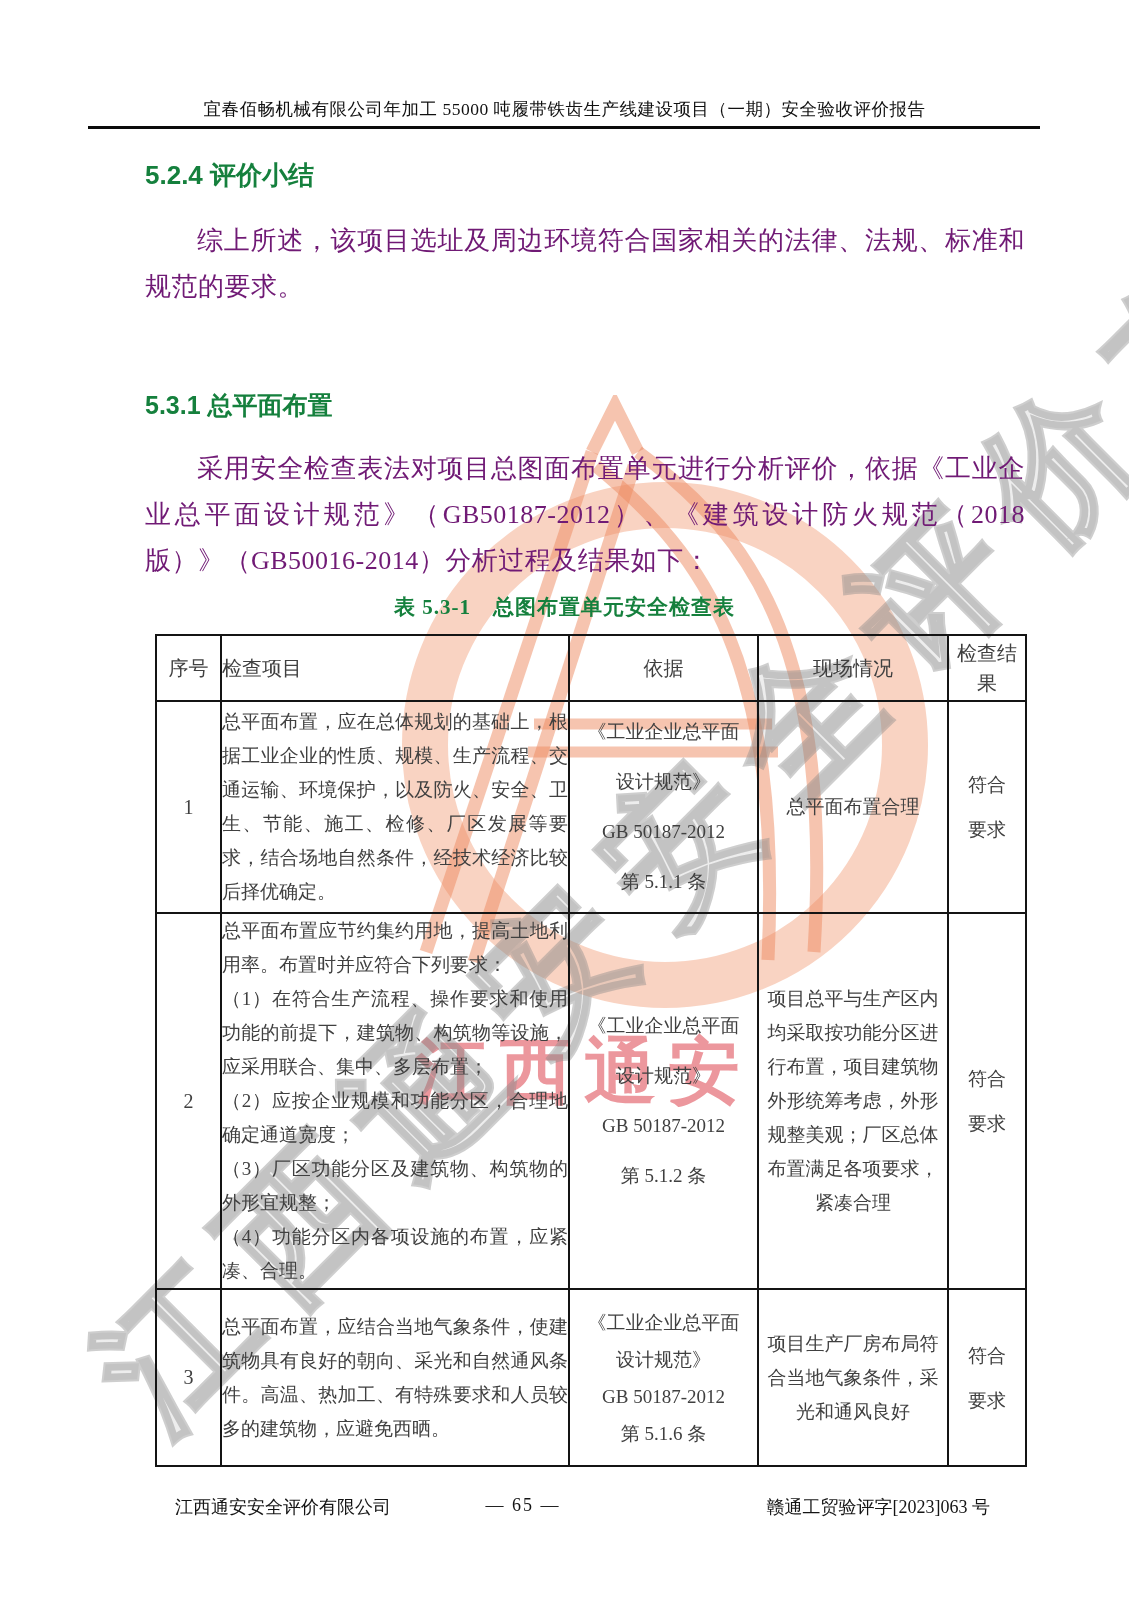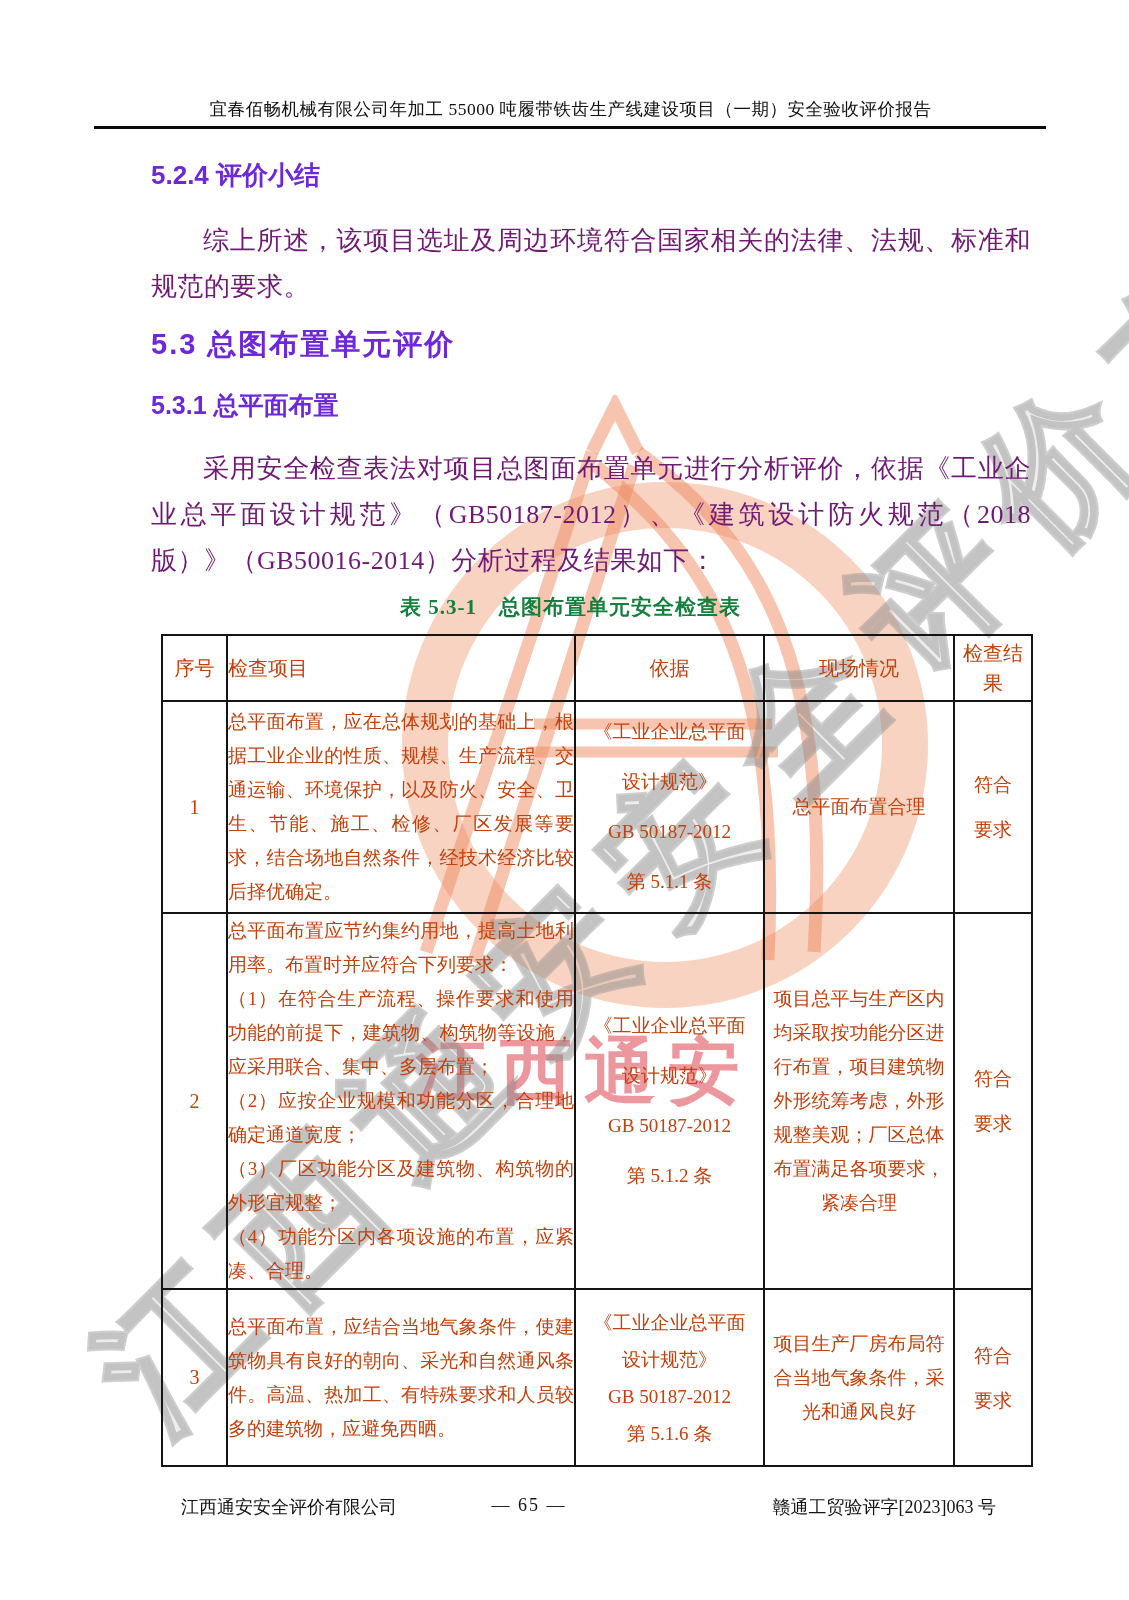--- a/index.html
+++ b/index.html
@@ -25,46 +25,46 @@
     font-weight:bold; font-size:72px; letter-spacing:12px; line-height:1;
     color:rgba(231,122,130,0.78); white-space:nowrap;
   }
   .wm-blue{
     position:absolute; left:508px; top:782px;
     font-family:"Liberation Sans","DejaVu Sans",sans-serif;
     font-weight:bold; font-size:118px; letter-spacing:-6px; line-height:1;
     color:rgba(150,205,235,0.65);
   }
   
-  .content{position:absolute; inset:0; z-index:1;margin-left:6px;}
+  .content{position:absolute; inset:0; z-index:1;}
   .hdr-title{
     position:absolute; top:97px; left:60px; width:1009px;
     text-align:center; font-size:17.5px; letter-spacing:0.5px; color:#101010;
   }
   .hdr-rule{position:absolute; top:126px; left:88px; width:952px; height:3px; background:#0a0a0a;}
-  .h-sans{font-family:"Liberation Sans","DejaVu Sans",sans-serif; font-weight:bold; color:#6d28d9;}
+  .h-sans{font-family:"Liberation Sans","DejaVu Sans",sans-serif; font-weight:bold; color:#15803d;}
   .h524{position:absolute; top:158px; left:145px; font-size:26px;}
   .h53 {position:absolute; top:325px; left:145px; font-size:29px; letter-spacing:2px;}
   .h531{position:absolute; top:389px; left:145px; font-size:25px;}
   .para{
     position:absolute; left:145px; width:880px;
     font-size:26px; line-height:46px; text-align:justify;
     text-indent:52px; color:#701a75; letter-spacing:0.5px;
   }
   .p1{top:218px;}
   .p2{top:446px;}
   .tbl-title{
     position:absolute; top:593px; left:0; width:1129px; text-align:center;
     font-size:21px; font-weight:bold; color:#15803d; letter-spacing:1px;
   }
   
   table.chk{
     position:absolute; left:155px; top:634px;
     border-collapse:collapse; table-layout:fixed; width:870px;
-    font-size:19px; color:#c2410c;
+    font-size:19px; color:#404040;
   }
   table.chk th, table.chk td{
     border:2px solid #141414; vertical-align:middle; padding:0;
     font-weight:normal;
   }
   table.chk tr.hrow{height:66px;}
   table.chk tr.r1{height:212px;}
   table.chk tr.r2{height:373px;}
   table.chk tr.r3{height:177px;}
   th.c{font-weight:bold; font-size:20px; text-align:center; line-height:30px;}
@@ -111,21 +111,20 @@
   </div>
 
   <div class="content">
 
     <div class="hdr-title">宜春佰畅机械有限公司年加工 55000 吨履带铁齿生产线建设项目（一期）安全验收评价报告</div>
     <div class="hdr-rule"></div>
 
     <div class="h524 h-sans">5.2.4 评价小结</div>
     <div class="para p1">综上所述，该项目选址及周边环境符合国家相关的法律、法规、标准和规范的要求。</div>
 
-    <div class="h53 h-sans">5.3 总图布置单元评价</div>
     <div class="h531 h-sans">5.3.1 总平面布置</div>
     <div class="para p2">采用安全检查表法对项目总图面布置单元进行分析评价，依据《工业企业总平面设计规范》（GB50187-2012）、《建筑设计防火规范（2018 版）》（GB50016-2014）分析过程及结果如下：</div>
 
     <div class="tbl-title">表 5.3-1　总图布置单元安全检查表</div>
 
     <table class="chk">
       <colgroup>
         <col style="width:65px">
           <col style="width:348px">
           <col style="width:189px">

